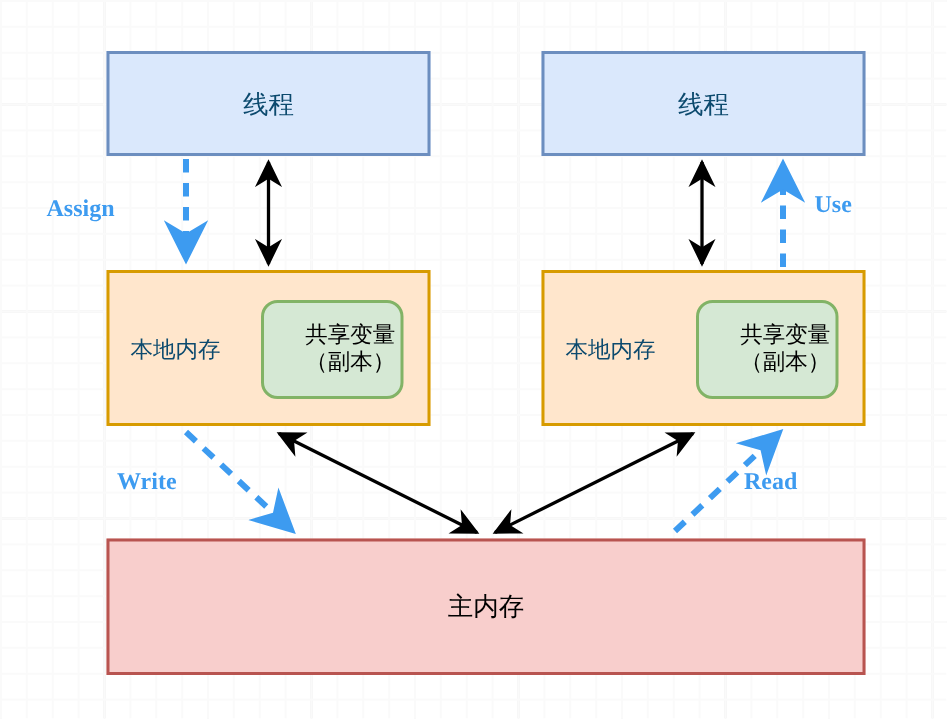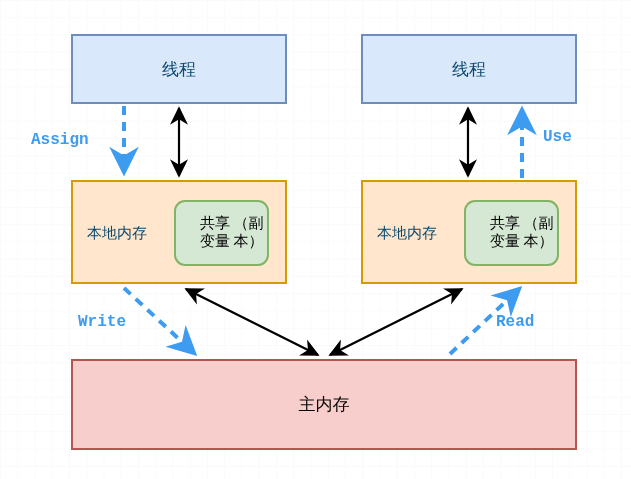--- a/index.html
+++ b/index.html
@@ -58,40 +58,41 @@
     color: #0c4a6e;
     white-space: nowrap;
   }
   .sharedvar-box {
     position: absolute;
     box-sizing: border-box;
     background: #d5e8d4;
     border: 2px solid #82b366;
     border-radius: 11px;
     display: flex;
+    flex-direction: column;
     align-items: center;
     justify-content: center;
     font-size: 15px;
     line-height: 1.18;
     color: #000000;
     padding-left: 24px;
   }
   .mainmem-box {
     background: #f8cecc;
     border: 2px solid #b85450;
     font-size: 17px;
     color: #000000;
   }
   .edge-label {
     position: absolute;
     font-weight: bold;
     font-size: 16px;
     color: #3d9bf0;
     white-space: nowrap;
-    font-family: Liberation Mono, monospace;
+    font-family: Liberation Serif, serif;
   }
 </style>
 </head>
 <body>
 
 <div id="canvas">
 
   <svg id="svg-layer" viewBox="0 0 631 479" xmlns="http://www.w3.org/2000/svg">
     <defs>
       <marker id="blk-arrow" markerWidth="9" markerHeight="9" refX="7.6" refY="4.5" orient="auto" markerUnits="strokeWidth">

